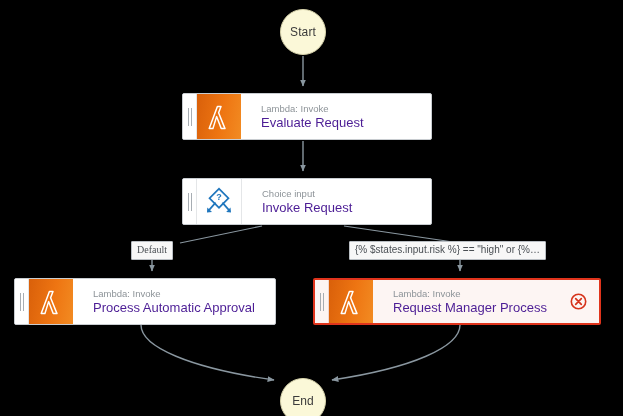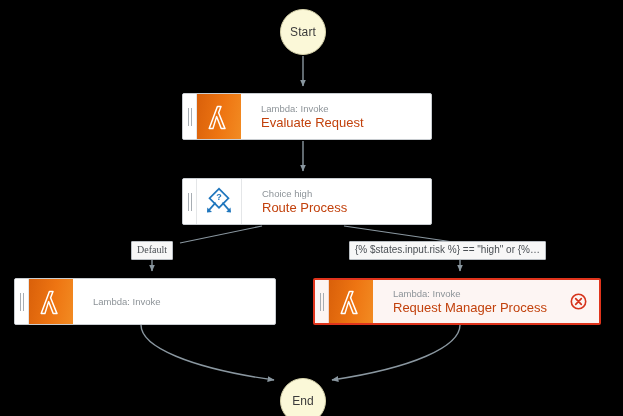--- a/index.html
+++ b/index.html
@@ -101,21 +101,21 @@
     min-width: 0;
   }
   .subtitle {
     font-size: 9.5px;
     color: #8d9398;
     line-height: 13px;
     white-space: nowrap;
   }
   .title {
     font-size: 13px;
-    color: #c2410c;
+    color: #4c1d95;
     line-height: 16px;
     white-space: nowrap;
   }
   .errbadge {
     flex: 0 0 auto;
     display: flex;
     align-items: center;
     padding-right: 12px;
   }
 
@@ -192,41 +192,42 @@
       <svg width="30" height="30" viewBox="0 0 30 30" xmlns="http://www.w3.org/2000/svg">
         <rect x="15" y="1.8" width="13.4" height="13.4" transform="rotate(45 15 1.8)" fill="none" stroke="#1f76bd" stroke-width="1.7"></rect>
         <text x="15" y="13.4" font-family="Liberation Sans, sans-serif" font-size="9" font-weight="bold" fill="#1f76bd" text-anchor="middle">?</text>
         <path d="M11.6 15.6 L4.6 23.6" stroke="#1f76bd" stroke-width="1.7" fill="none"></path>
         <path d="M3.0 25.4 L3.3 20.6 L8.0 24.9 Z" fill="#1f76bd"></path>
         <path d="M18.4 15.6 L25.4 23.6" stroke="#1f76bd" stroke-width="1.7" fill="none"></path>
         <path d="M27.0 25.4 L22.2 25.0 L26.5 20.4 Z" fill="#1f76bd"></path>
       </svg>
     </div>
     <div class="labels">
-      <div class="subtitle">Choice high</div>
-      <div class="title">Route Process</div>
+      <div class="subtitle">Choice input</div>
+      <div class="title">Invoke Request</div>
     </div>
   </div>
 
   <div class="edgelabel" style="left:131px; top:241px;font-family:Liberation Serif, serif;">Default</div>
 
   <div class="edgelabel" style="left:349px; top:241px;">{% $states.input.risk %} == "high" or {%…</div>
 
   <div class="node" style="left:14px; top:278px; width:262px;">
     <div class="grip">
         <i></i>
         <i></i>
       </div>
     <div class="icontile">
       <svg width="26" height="28" viewBox="0 0 26 28" xmlns="http://www.w3.org/2000/svg">
         <path d="M3.2 25.6 L11.4 3.4 L15.0 3.4 L12.6 9.8 L19.0 25.6 L15.2 25.6 L10.6 13.6 L6.9 25.6 Z" fill="none" stroke="#ffffff" stroke-width="1.5" stroke-linejoin="round"></path>
       </svg>
     </div>
     <div class="labels">
       <div class="subtitle">Lambda: Invoke</div>
+      <div class="title">Process Automatic Approval</div>
     </div>
   </div>
 
   <div class="node error" style="left:313px; top:278px; width:288px;">
     <div class="grip">
         <i></i>
         <i></i>
       </div>
     <div class="icontile">
       <svg width="26" height="28" viewBox="0 0 26 28" xmlns="http://www.w3.org/2000/svg">

